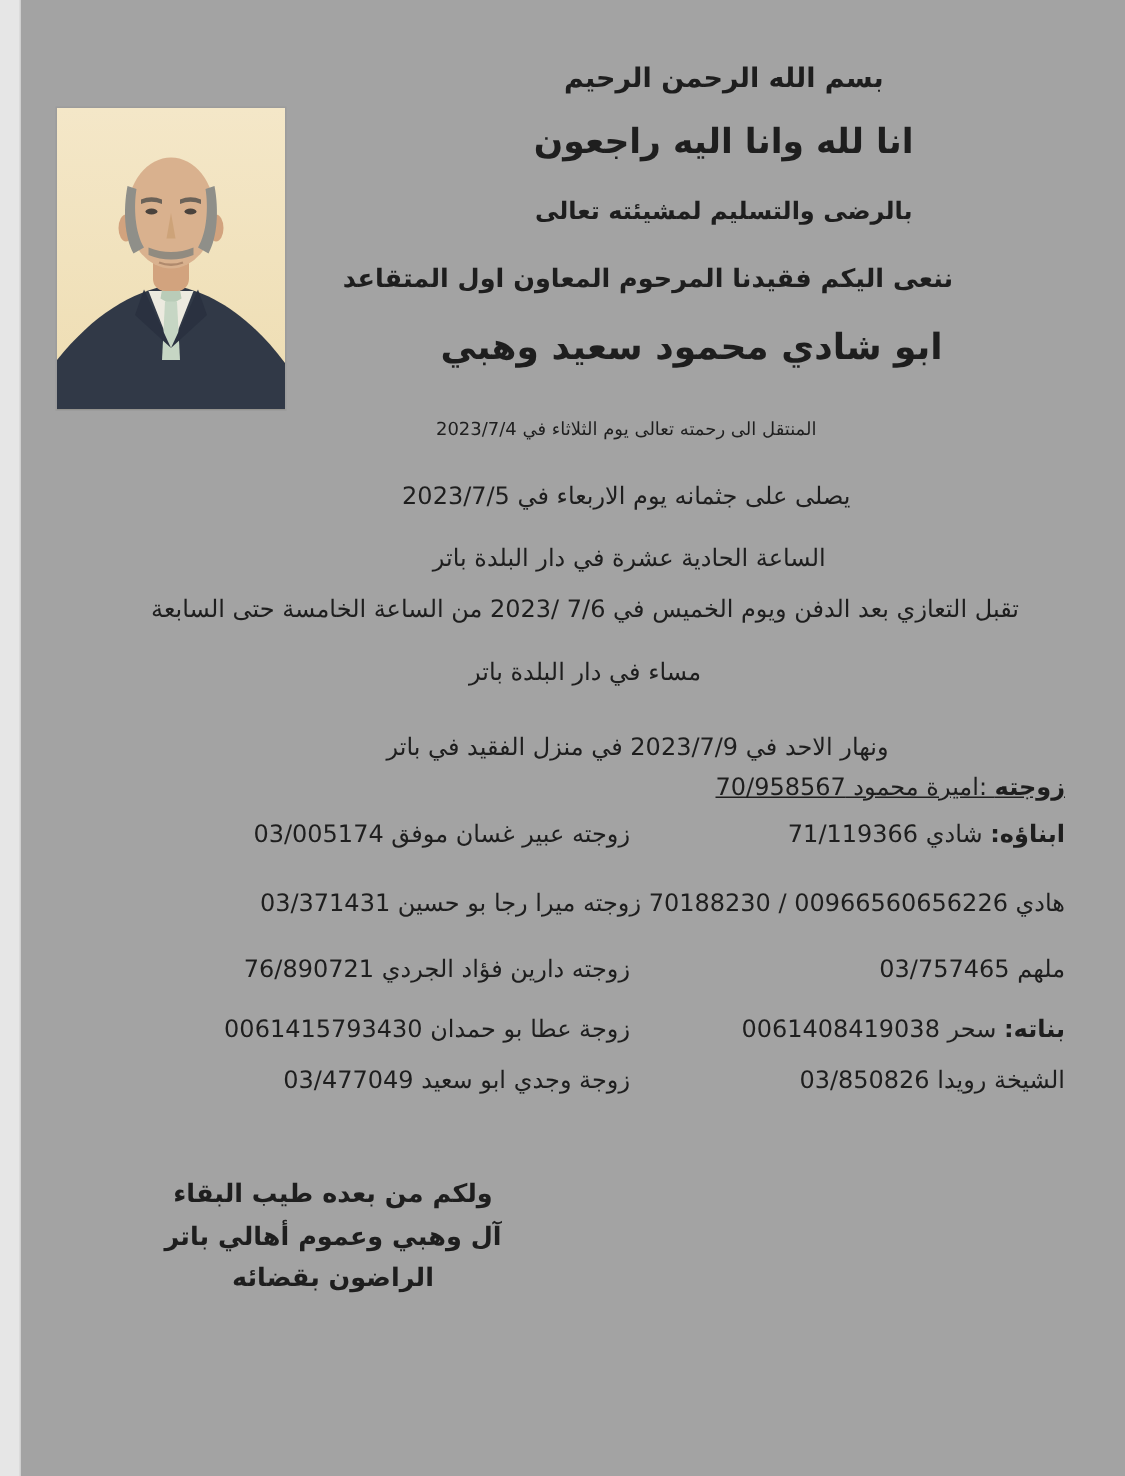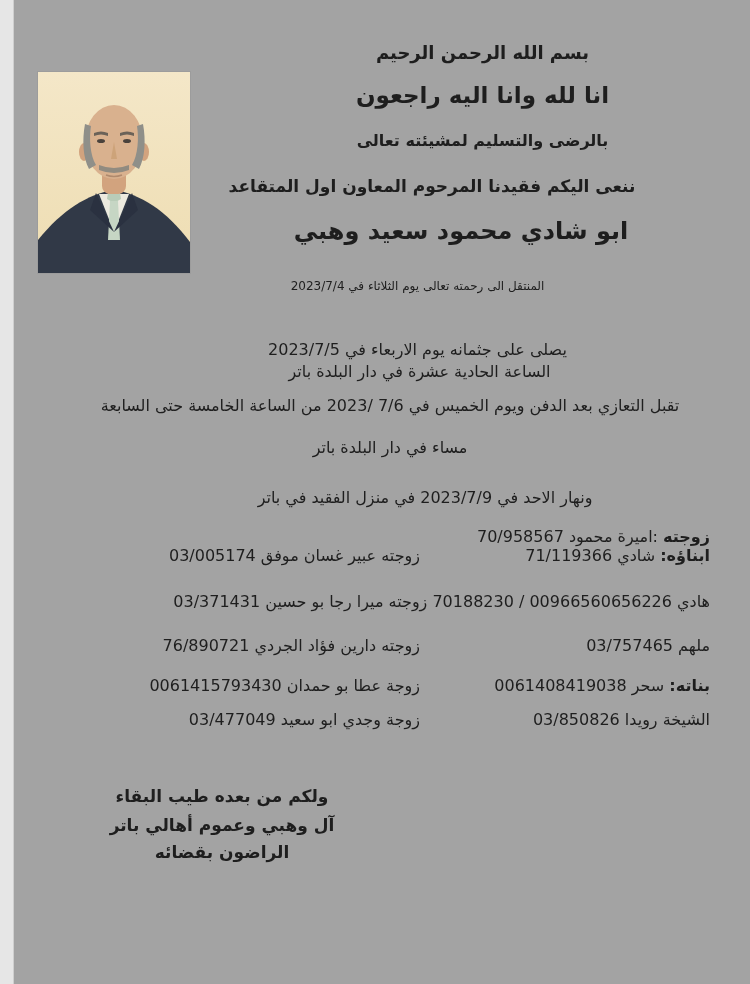--- a/index.html
+++ b/index.html
@@ -21,30 +21,30 @@
   }
   .b{font-weight:bold;}
   
   .l-basmala   {top:42px;  left:215px; right:0; font-size:18px; font-weight:bold;}
   .l-istirja   {top:82px;  left:215px; right:0; font-size:23px; font-weight:bold;}
   .l-submission{top:131px; left:215px; right:0; font-size:16px; font-weight:bold;}
   .l-intro     {top:176px; left:114px; right:0; font-size:17px; font-weight:bold;}
   .l-name      {top:217px; left:172px; right:0; font-size:24px; font-weight:bold;}
   
   .l-death     {top:279px; left:100px; right:15px; font-size:12px;}
-  .l-prayer    {top:340px; left:100px; right:15px; font-size:16px;}
+  .l-prayer    {top:321px; left:100px; right:15px; font-size:16px;}
   .l-ptime     {top:362px; left:104px; right:15px; font-size:16px;}
   .l-cond1     {top:396px; left:30px;  right:0;    font-size:16px;}
   .l-cond2     {top:438px; left:30px;  right:0;    font-size:16px;}
   .l-cond3     {top:488px; left:100px; right:0;    font-size:16px;}
   
   .fcell{position:absolute;direction:rtl;white-space:nowrap;font-size:16px;text-align:right;}
   .col-r{right:40px;}
   .col-l{right:330px;}
-  .r-wife {top:527px;}
+  .r-wife {top:515px;text-decoration:underline;}
   .r-son1 {top:546px;}
   .r-son2 {top:592px;}
   .r-son3 {top:636px;}
   .r-dau1 {top:676px;}
   .r-dau2 {top:710px;}
   
   .l-foot1{top:786px; left:0; width:444px; font-size:17px; font-weight:bold;}
   .l-foot2{top:822px; left:0; width:444px; font-size:17px; font-weight:bold;margin-top:20px;}
   .l-foot3{top:815px; left:0; width:444px; font-size:17px; font-weight:bold;}
   

